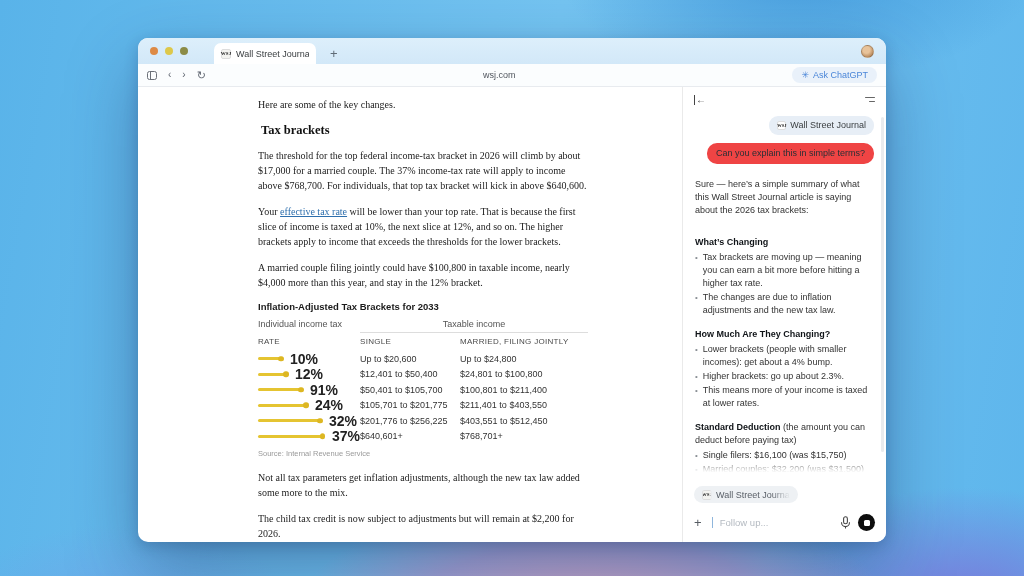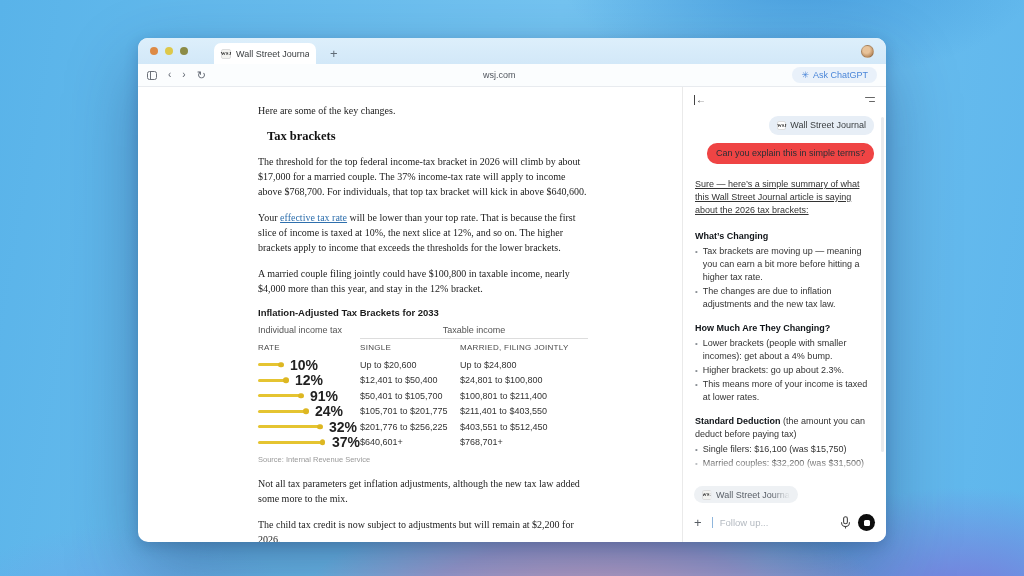--- a/index.html
+++ b/index.html
@@ -43,23 +43,23 @@
   .reload { font-size:11px; line-height:1; }
   .urlbox { flex:1; text-align:center; font-size:9px; color:#51565e; }
   .askbtn { display:flex; align-items:center; gap:4px; background:#e9f1fa; border-radius:9px;
             padding:3px 9px; font-size:9px; color:#4a86d8; flex:none; }
   .cg-icon { font-size:9px; line-height:1; color:#4a86d8; }
   
   .content { flex:1; display:flex; min-height:0; }
   
   .article { width:544px; flex:none; position:relative; overflow:hidden;
              font-family:"Liberation Serif", serif; color:#1c1c1c; }
-  .article-inner { position:absolute; left:120px; top:16px; width:330px; }
+  .article-inner { position:absolute; left:120px; top:10px; width:330px; }
   .article p { font-size:10px; line-height:15px; margin-bottom:11px; }
-  .article h2 { font-size:12.5px; font-weight:bold; margin:3px 9px 10px; color:#111; }
+  .article h2 { font-size:12.5px; font-weight:bold; margin:3px 3px 10px; color:#111; }
   .article a { color:#2e6fad; text-decoration:underline; }
   
   .wsj-table { font-family:"Liberation Sans", sans-serif; margin:4px 0 12px; }
   .tbl-title { font-size:9.5px; font-weight:bold; color:#1a1a1a; margin-bottom:7px; }
   .tbl-subhead { display:flex; font-size:9px; color:#555; }
   .tbl-subhead .lft { width:102px; flex:none; }
   .tbl-subhead .rgt { flex:1; text-align:center; padding-bottom:3px; border-bottom:1px solid #ddd; }
   .tbl-cols { display:flex; font-size:8px; color:#4a4a4a; letter-spacing:.3px; margin:4px 0 5px; }
   .c1 { width:102px; flex:none; } .c2 { width:100px; flex:none; } .c3 { flex:1; }
   .tbl-row { display:flex; align-items:center; height:15.5px; font-size:9px; color:#333; }
@@ -76,21 +76,21 @@
   .menu-icon { display:flex; flex-direction:column; align-items:flex-end; gap:2.5px; }
   .menu-icon i { display:block; height:1.4px; background:#666; border-radius:1px; }
   .menu-icon i:nth-child(1){ width:10px; } .menu-icon i:nth-child(2){ width:6px; }
   .chat { flex:1; min-height:0; overflow:hidden; padding:4px 12px 0; position:relative; font-size:9px; line-height:13px; color:#333; }
   .row-end { display:flex; justify-content:flex-end; }
   .chip { display:inline-flex; align-items:center; gap:4px; background:#e7eef6; border-radius:9px;
           padding:3px 8px; font-size:9px; color:#3c4043; }
   .chip .favicon { width:9px; height:9px; font-size:4.5px; background:#fff; }
   .bubble { background:#ef4444; border-radius:10px; padding:4px 9px; font-size:9px; color:#2a2f35; margin-top:8px; }
   .assistant { margin-top:14px; }
-  .assistant .intro { margin-bottom:13px;text-decoration:underline; }
+  .assistant .intro { margin-bottom:19px; }
   .sec-head { font-weight:bold; color:#101418; margin:11px 0 2px; }
   .sec-head .suffix { font-weight:normal; color:#333; }
   .bullet { display:flex; gap:5px; margin:1px 0; }
   .bullet .dot { color:#8a8f95; flex:none; font-size:8px; line-height:13px; }
   .chat-fade { position:absolute; left:0; right:0; bottom:0; height:18px;
                background:linear-gradient(rgba(255,255,255,0), #fff 80%); pointer-events:none; }
   .scrollbar { position:absolute; right:2px; top:30px; width:3px; height:335px; border-radius:2px; background:#e9ebee; }
   
   .composer { flex:none; padding:6px 11px 11px; }
   .input-chip { display:inline-flex; align-items:center; gap:4px; background:#eef1f4; border-radius:9px;

